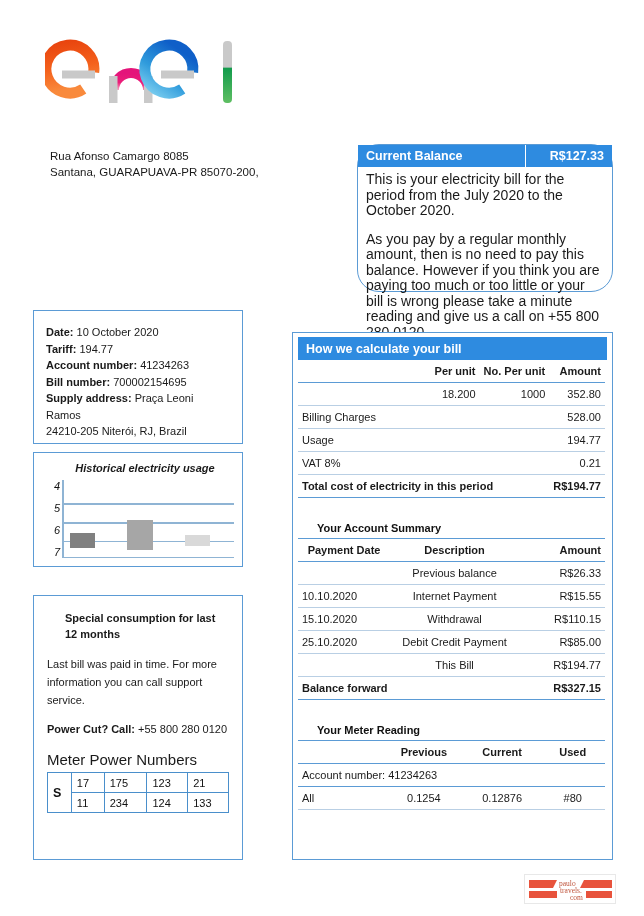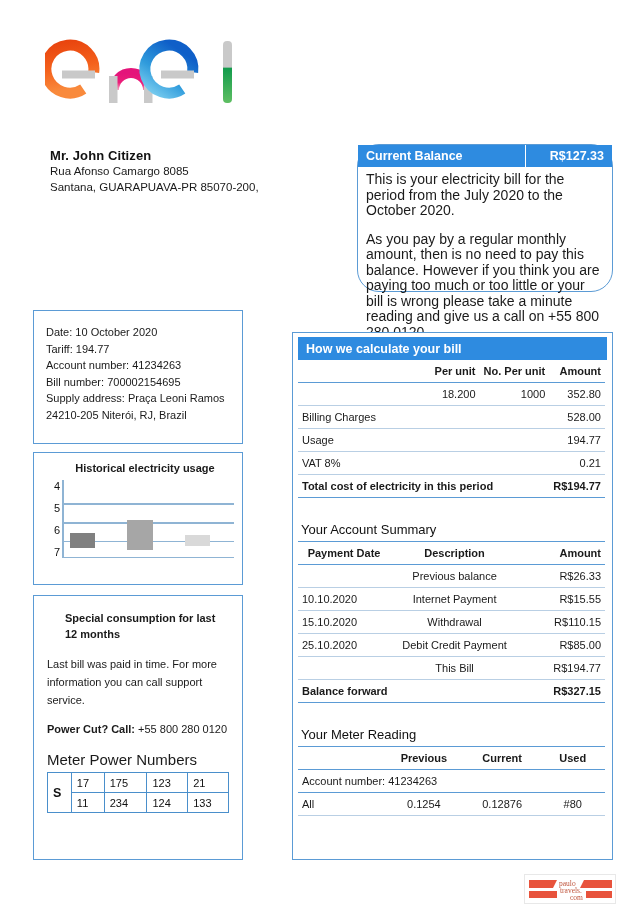--- a/index.html
+++ b/index.html
@@ -37,24 +37,24 @@
   }
   .cb-head-l { flex: 1 1 auto; padding-left: 8px; border-right: 1.4px solid #fff; height: 100%; display: flex; align-items: center; }
   .cb-head-r { flex: 0 0 86px; text-align: right; padding-right: 8px; height: 100%; display: flex; align-items: center; justify-content: flex-end; }
   .cb-body { padding: 5px 8px 0 8px; font-size: 14px; line-height: 15.5px; color: #1a1a1a; }
   .cb-body p { margin-bottom: 13px; }
   .cb-body p:last-child { margin-bottom: 4px; }
 
   
   .det { left: 33px; top: 310px; width: 210px; height: 134px; }
   .det-inner { padding: 13px 12px 0 12px; font-size: 11px; line-height: 16.5px; }
-  .det-inner b { font-weight: normal; text-align: right; }
-
-  
-  .hist { left: 33px; top: 452px; width: 210px; height: 133px; }
+  .det-inner b { font-weight: bold; text-align: right; }
+
+  
+  .hist { left: 33px; top: 452px; width: 210px; height: 115px; font-style: italic; }
   .hist-title { text-align: center; font-weight: bold; font-size: 11px; padding-top: 9px; padding-left: 14px; }
   .chart-area { position: relative; margin: 6px 0 0 0; height: 92px; }
   .chart-ylabels { position: absolute; left: 6px; top: 0; width: 20px; height: 100%; }
   .chart-ylabels span {
     position: absolute; right: 0; font-size: 11px; color: #111;
     transform: translateY(-50%); text-align: right;
   }
   .chart-plot { position: absolute; left: 28px; top: 0; right: 8px; bottom: 14px; }
   .chart-plot .axis-v { position: absolute; left: 0; top: 0; bottom: 0; width: 1.6px; background: #8FB4D4; }
   .chart-plot .grid {
@@ -84,22 +84,23 @@
   
   .right { left: 292px; top: 332px; width: 321px; height: 528px; }
   .right-inner { padding: 0; }
 
   .sec-head-blue {
     background: #2E8BE0; color: #fff; font-weight: bold; font-size: 12.5px;
     height: 23px; display: flex; align-items: center; padding-left: 8px;
     margin: 4px 5px 0 5px;
   }
   .sec-head-plain {
-    font-weight: normal; font-size: 13px; color: #111;
+    font-weight: bold; font-size: 11px; color: #111;
     padding: 0 0 4px 8px;
+    margin-left: 16px;
   }
 
   table.rt { border-collapse: collapse; width: 307px; margin: 0 5px; font-size: 11px; }
   table.rt th {
     font-weight: bold; font-size: 11px; padding: 5px 4px;
     border-bottom: 1.6px solid #5B9BD5; white-space: nowrap;
   }
   table.rt td { padding: 5px 4px; border-bottom: 1.1px solid #B9CFE4; }
   table.rt tr.total td { font-weight: bold; border-top: 1.4px solid #5B9BD5; border-bottom: 1.6px solid #5B9BD5; }
   .ta-r { text-align: right; }
@@ -154,21 +155,20 @@
       <rect x="99" y="48" width="8.5" height="27" fill="#C9C9C9"></rect>
 
       <path d="M147 42 A24 24 0 1 0 139 60" fill="none" stroke="url(#gBlue)" stroke-width="11" stroke-linecap="butt" transform="rotate(8 131 48)"></path>
       <rect x="116" y="42.5" width="33" height="8" fill="#C9C9C9"></rect>
 
       <rect x="178" y="13" width="9" height="62" rx="4" fill="url(#gGreen)"></rect>
     </svg>
   </div>
 
   <div class="addr">
-    <div class="addr-name">Mr. John Citizen</div>
     <div class="addr-line">Rua Afonso Camargo 8085</div>
     <div class="addr-line">Santana, GUARAPUAVA-PR 85070-200,</div>
   </div>
 
   <div class="panel cb">
     <div class="cb-head">
       <div class="cb-head-l">Current Balance</div>
       <div class="cb-head-r">R$127.33</div>
     </div>
     <div class="cb-body">

